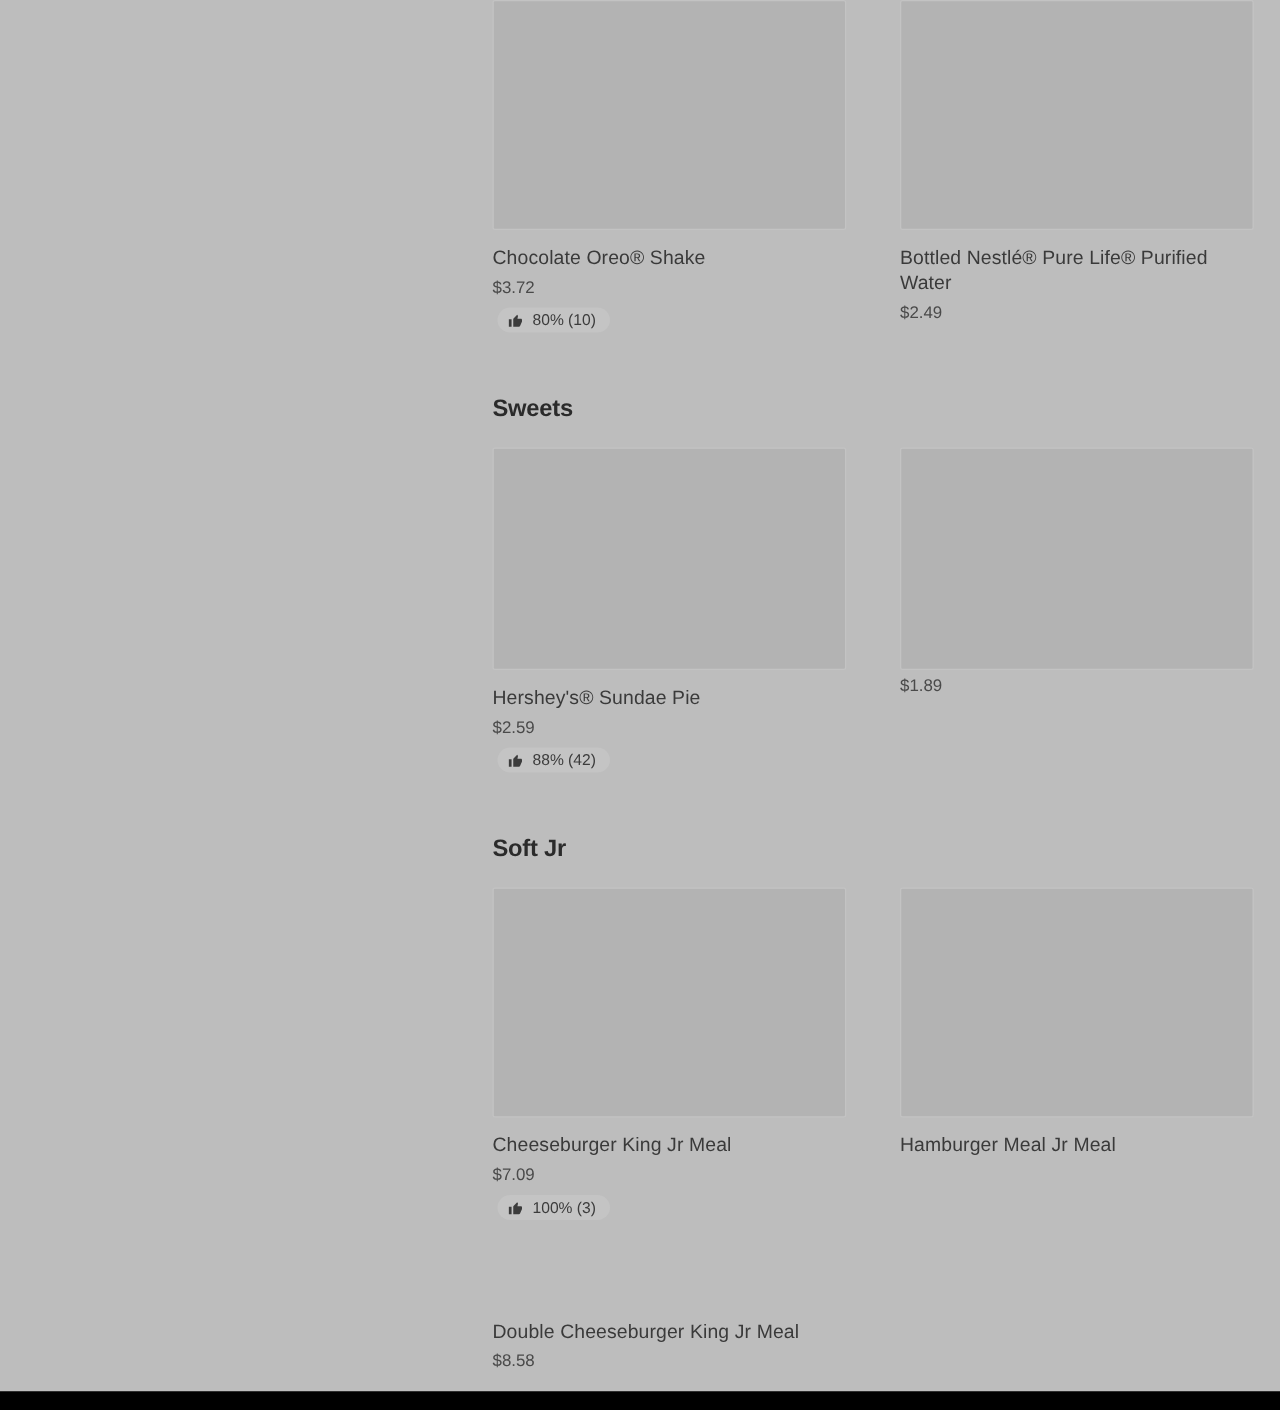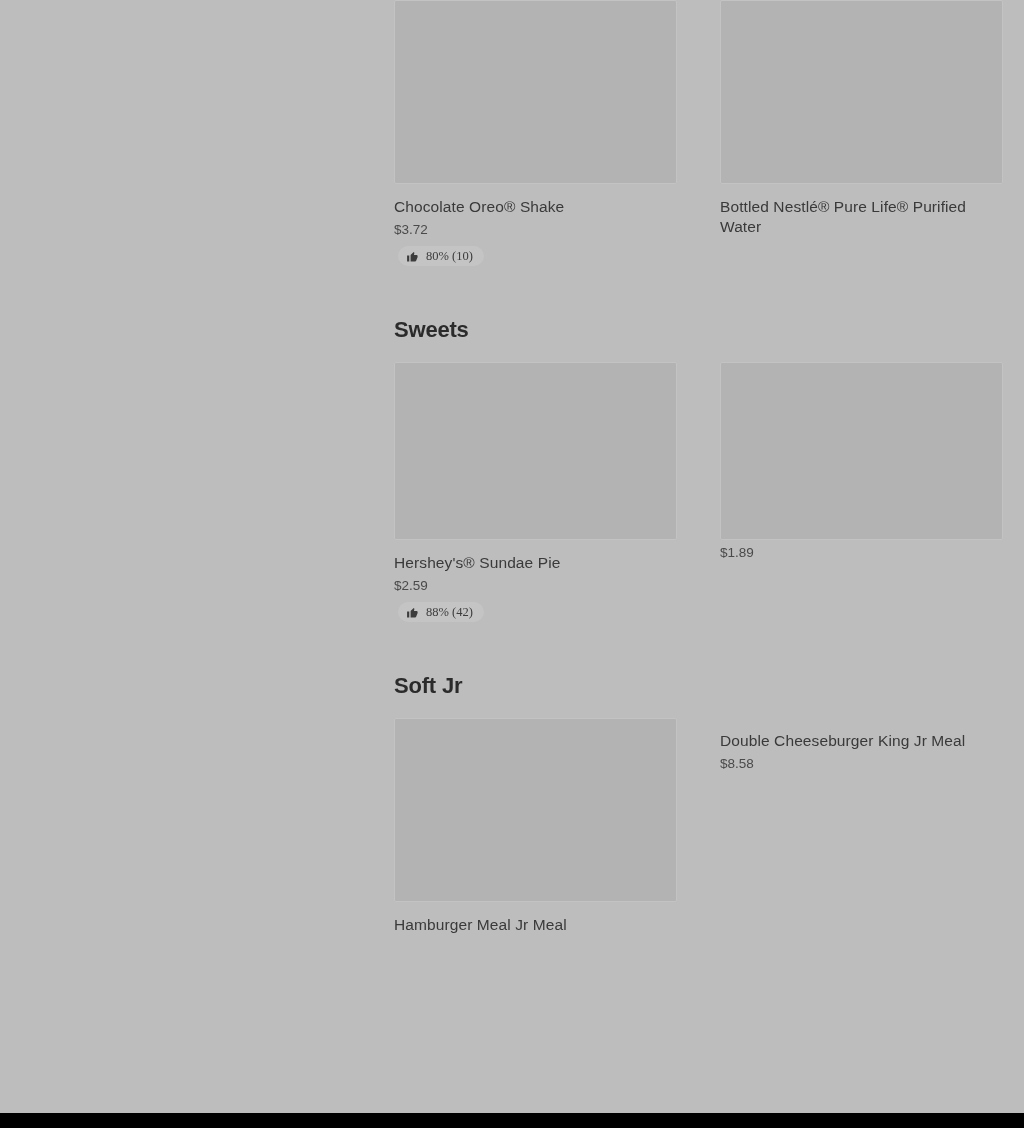--- a/index.html
+++ b/index.html
@@ -79,38 +79,37 @@
     align-items: center;
     gap: 7px;
     margin-top: 8px;
     margin-left: 4px;
     padding: 3px 11px 3px 8px;
     border-radius: 11px;
     background: #c4c4c4;
     font-size: 12.5px;
     color: #3c3c3c;
     line-height: 14px;
-    font-family: Liberation Serif, serif;
   }
 
   .thumb-icon {
     width: 13px;
     height: 13px;
     display: inline-block;
     flex: 0 0 auto;
   }
   .thumb-icon svg { display: block; }
 
   
   .rating-row { height: 26px; }
   .rating-row.empty { height: 0; }
 
   
   .section-heading {
-    font-size: 22px;
+    font-size: 19px;
     font-weight: bold;
     color: #2b2b2b;
     letter-spacing: -0.2px;
     margin-top: 27px;
     margin-bottom: 19px;
   }
 
   
   #top-partial {
     position: absolute;
@@ -157,20 +156,21 @@
                 <svg viewBox="0 0 24 24" width="13" height="13" aria-hidden="true">
                   <path fill="#3c3c3c" d="M2 10h4v11H2zM8.5 21h8.2c.9 0 1.7-.55 2-1.38l2.6-6.1c.08-.2.12-.41.12-.63V11c0-.9-.73-1.63-1.63-1.63h-5.1l.77-3.7.02-.26c0-.33-.14-.64-.36-.86L14.3 3.5 8.9 8.9c-.26.27-.4.63-.4 1V21z"></path>
                 </svg>
               </span>
               <span>80% (10)</span>
             </span></div>
         </div>
         <div class="card">
           <div class="tile"></div>
           <div class="prod-name">Bottled Nestlé® Pure Life® Purified Water</div>
+          <div class="prod-price">$2.49</div>
           <div class="rating-row empty"></div>
         </div>
       </div>
       <div class="section-heading">Sweets</div>
       <div class="grid">
         <div class="card">
           <div class="tile short"></div>
           <div class="prod-name">Hershey's® Sundae Pie</div>
           <div class="prod-price">$2.59</div>
           <div class="rating-row"><span class="rating">
@@ -185,20 +185,33 @@
         <div class="card">
           <div class="tile short"></div>
           <div class="prod-price">$1.89</div>
           <div class="rating-row empty"></div>
         </div>
       </div>
       <div class="section-heading">Soft Jr</div>
       <div class="grid">
         <div class="card">
           <div class="tile"></div>
+          <div class="prod-name">Cheeseburger King Jr Meal</div>
+          <div class="prod-price">$7.09</div>
+          <div class="rating-row"><span class="rating">
+              <span class="thumb-icon">
+                <svg viewBox="0 0 24 24" width="13" height="13" aria-hidden="true">
+                  <path fill="#3c3c3c" d="M2 10h4v11H2zM8.5 21h8.2c.9 0 1.7-.55 2-1.38l2.6-6.1c.08-.2.12-.41.12-.63V11c0-.9-.73-1.63-1.63-1.63h-5.1l.77-3.7.02-.26c0-.33-.14-.64-.36-.86L14.3 3.5 8.9 8.9c-.26.27-.4.63-.4 1V21z"></path>
+                </svg>
+              </span>
+              <span>100% (3)</span>
+            </span></div>
+        </div>
+        <div class="card">
+          <div class="tile"></div>
           <div class="prod-name">Hamburger Meal Jr Meal</div>
           <div class="rating-row empty"></div>
         </div>
         <div class="card">
           <div class="prod-name">Double Cheeseburger King Jr Meal</div>
           <div class="prod-price">$8.58</div>
           <div class="rating-row empty"></div>
         </div>
       </div>
     </div>

